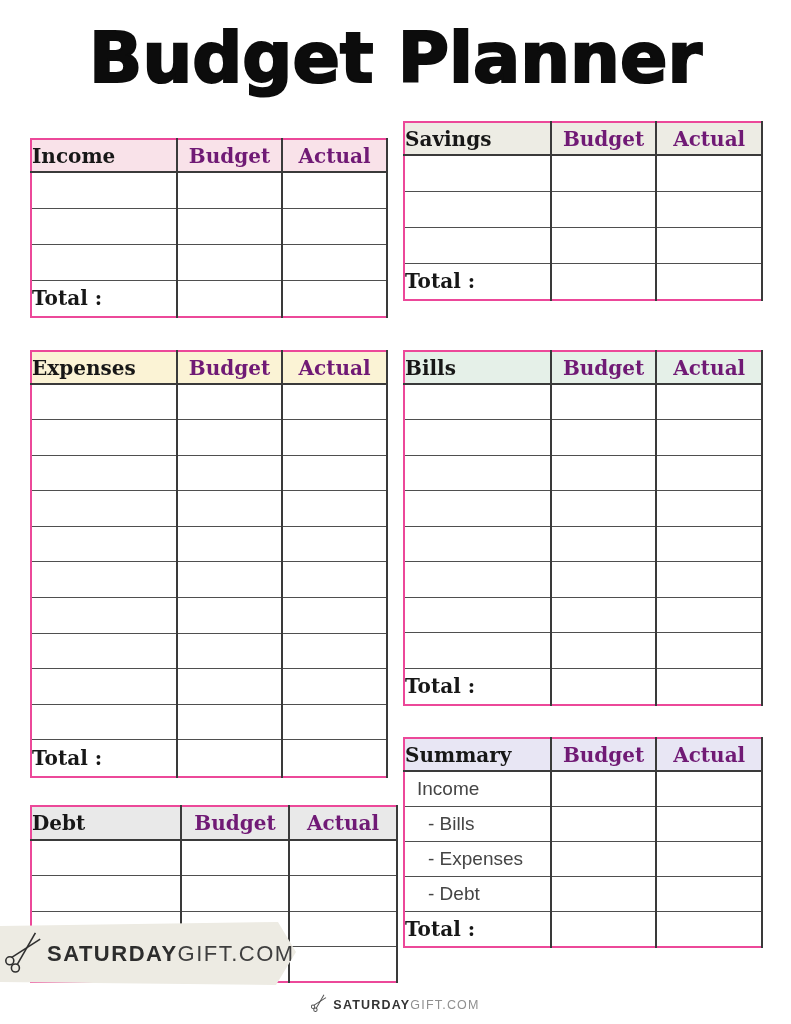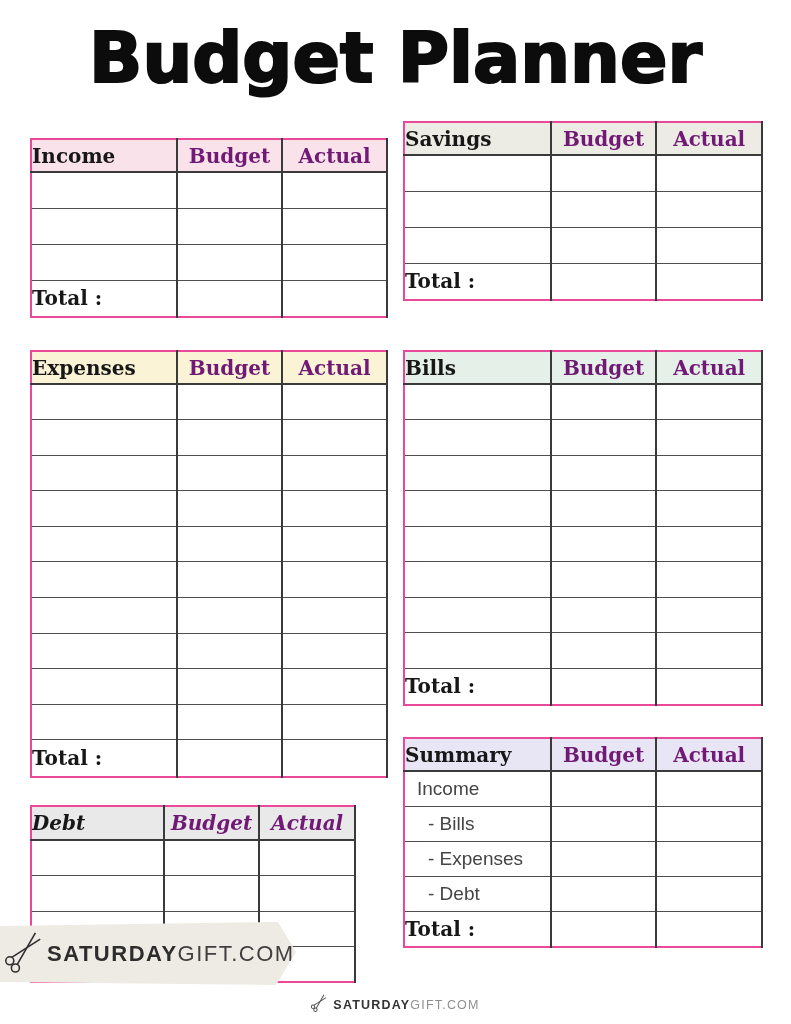--- a/index.html
+++ b/index.html
@@ -33,21 +33,21 @@
   }
   th.num {
     font-family:"DejaVu Serif", serif; font-weight:bold; font-size:20px;
     color:#701a75; text-align:center;
   }
 
   #income   { left:30px;  top:138px; width:358px; }
   #savings  { left:403px; top:121px; width:360px; }
   #expenses { left:30px;  top:350px; width:358px; }
   #bills    { left:403px; top:350px; width:360px; }
-  #debt     { left:30px;  top:805px; width:326px;font-style:italic; }
+  #debt     { left:30px;  top:805px; width:368px; }
   #summary  { left:403px; top:737px; width:360px; }
 
   #income th   { background:#f9e2e9; }
   #savings th  { background:#edece4; }
   #expenses th { background:#fbf3d5;margin-top:8px; }
   #bills th    { background:#e5f0e8; }
   #debt th     { background:#e9e9e9; }
   #summary th  { background:#e8e6f4; }
 
   #income thead tr, #savings thead tr, #expenses thead tr,

